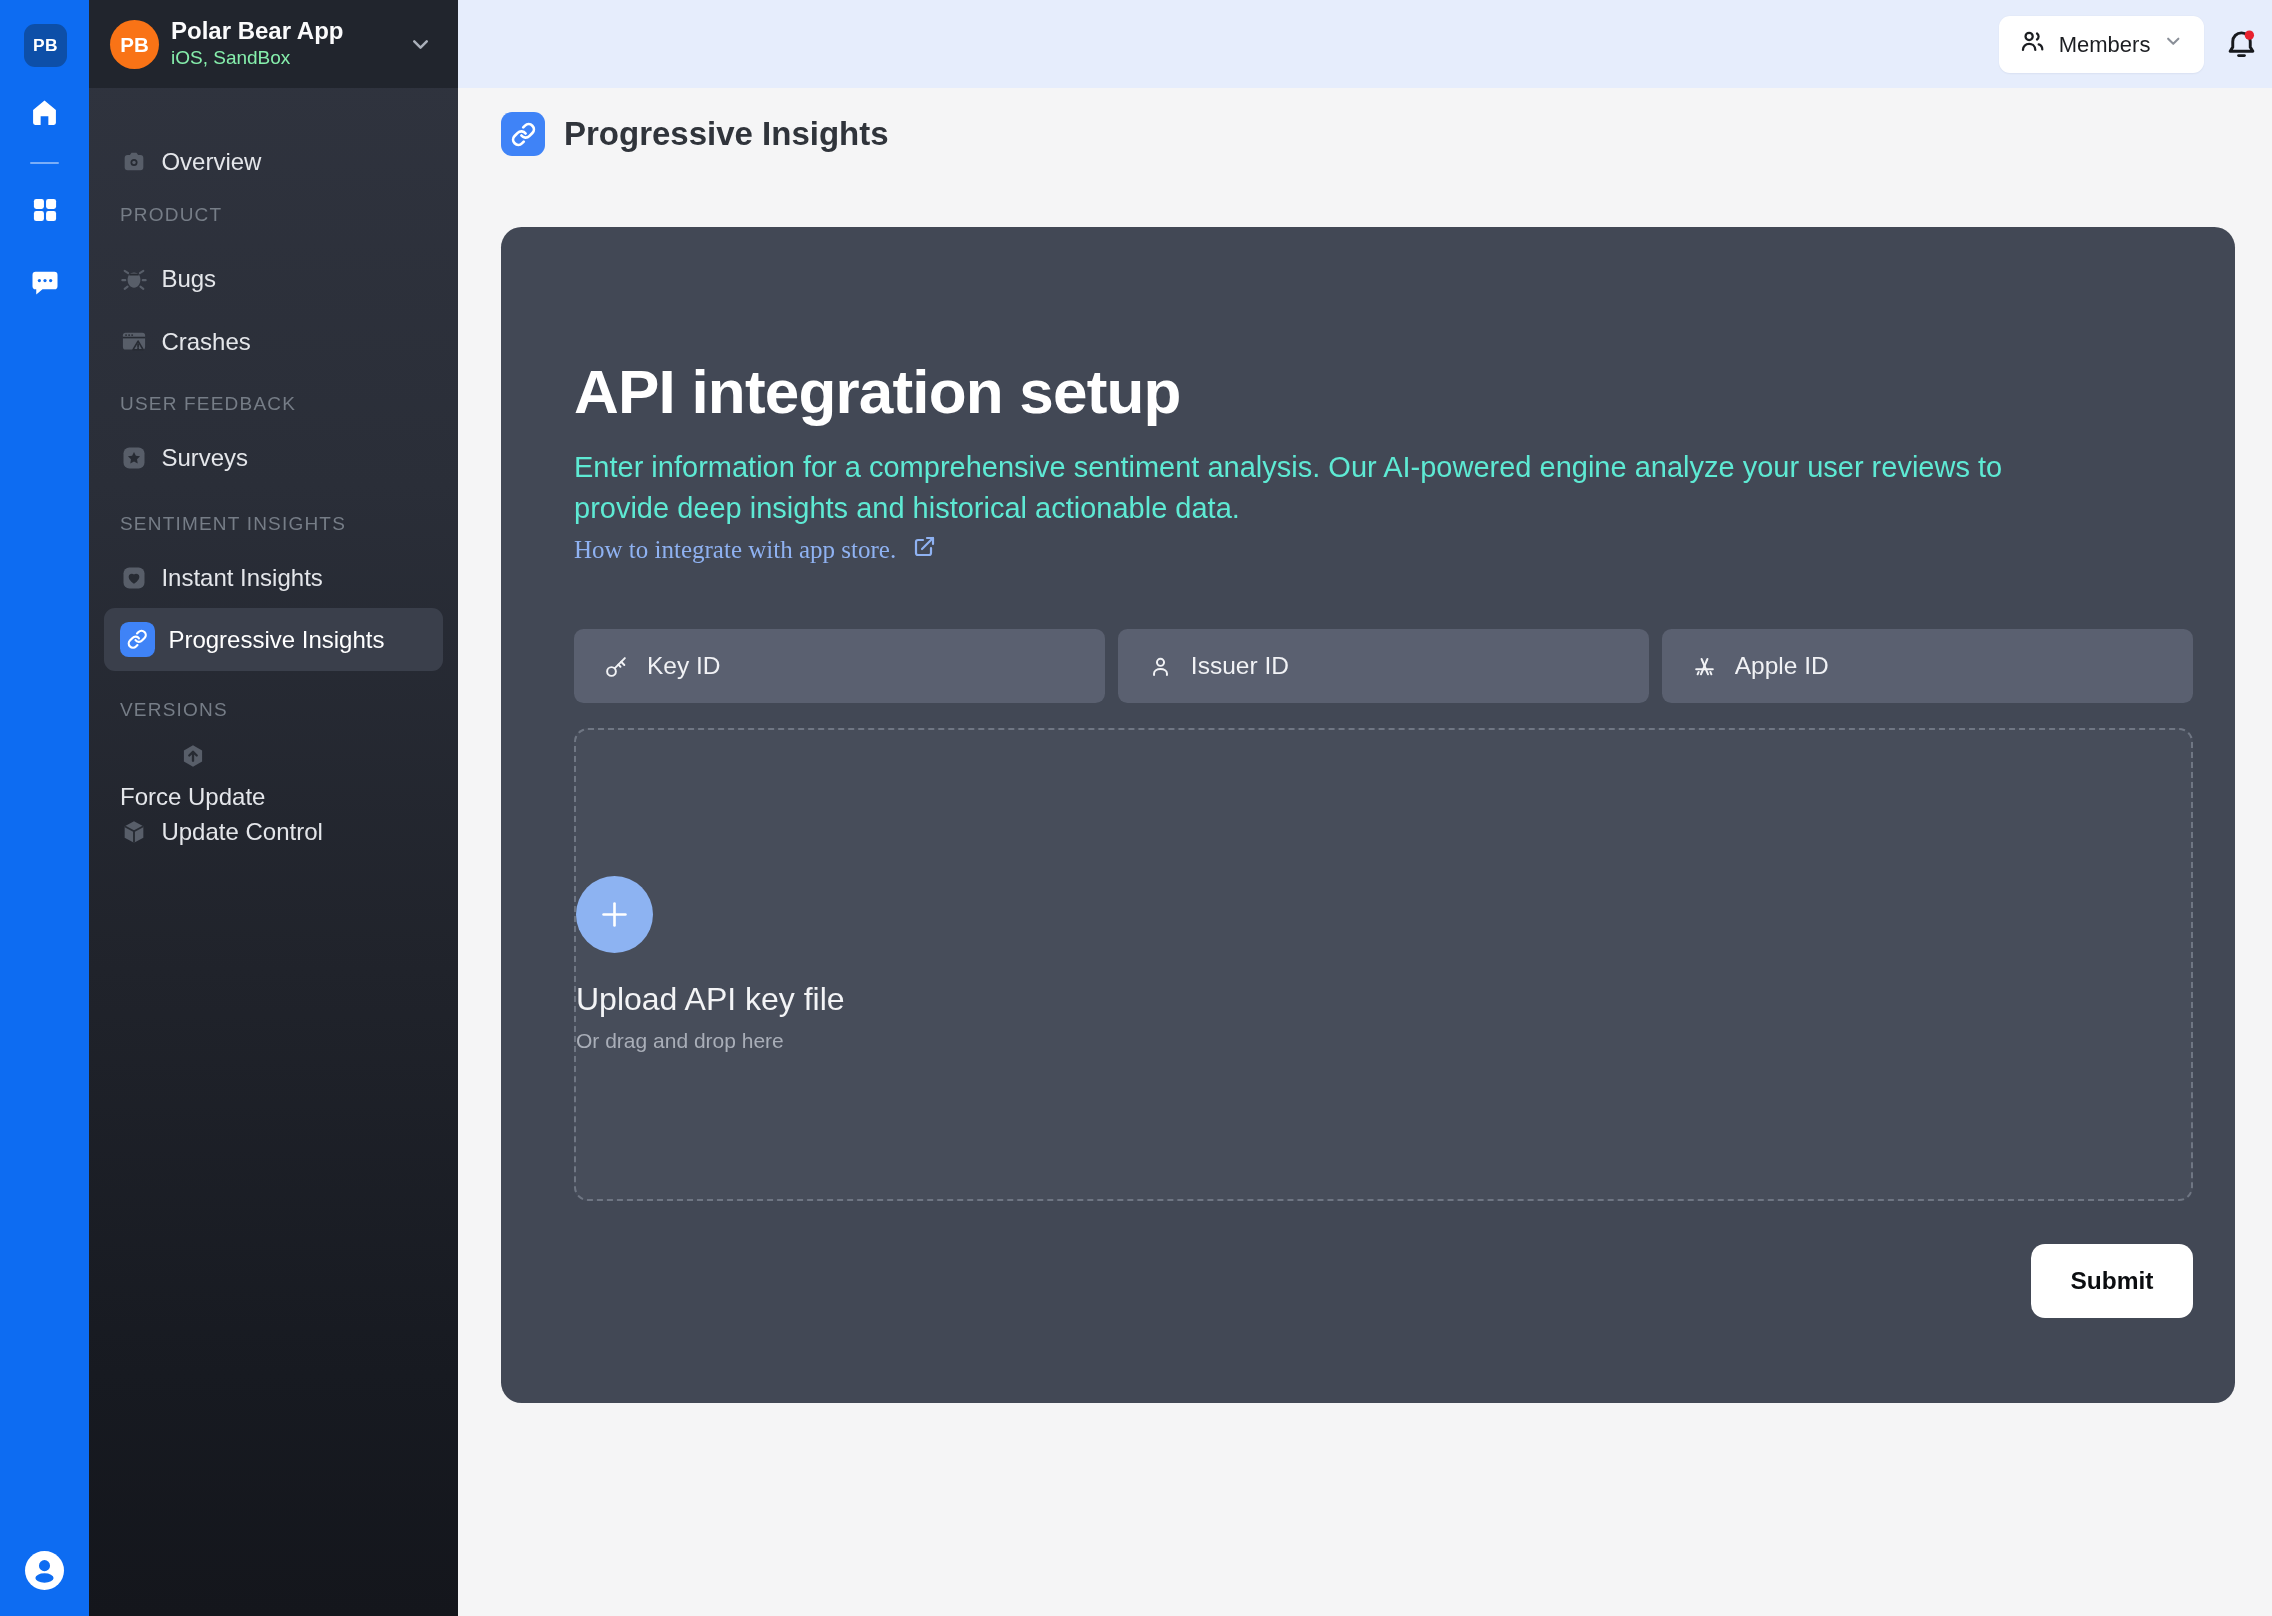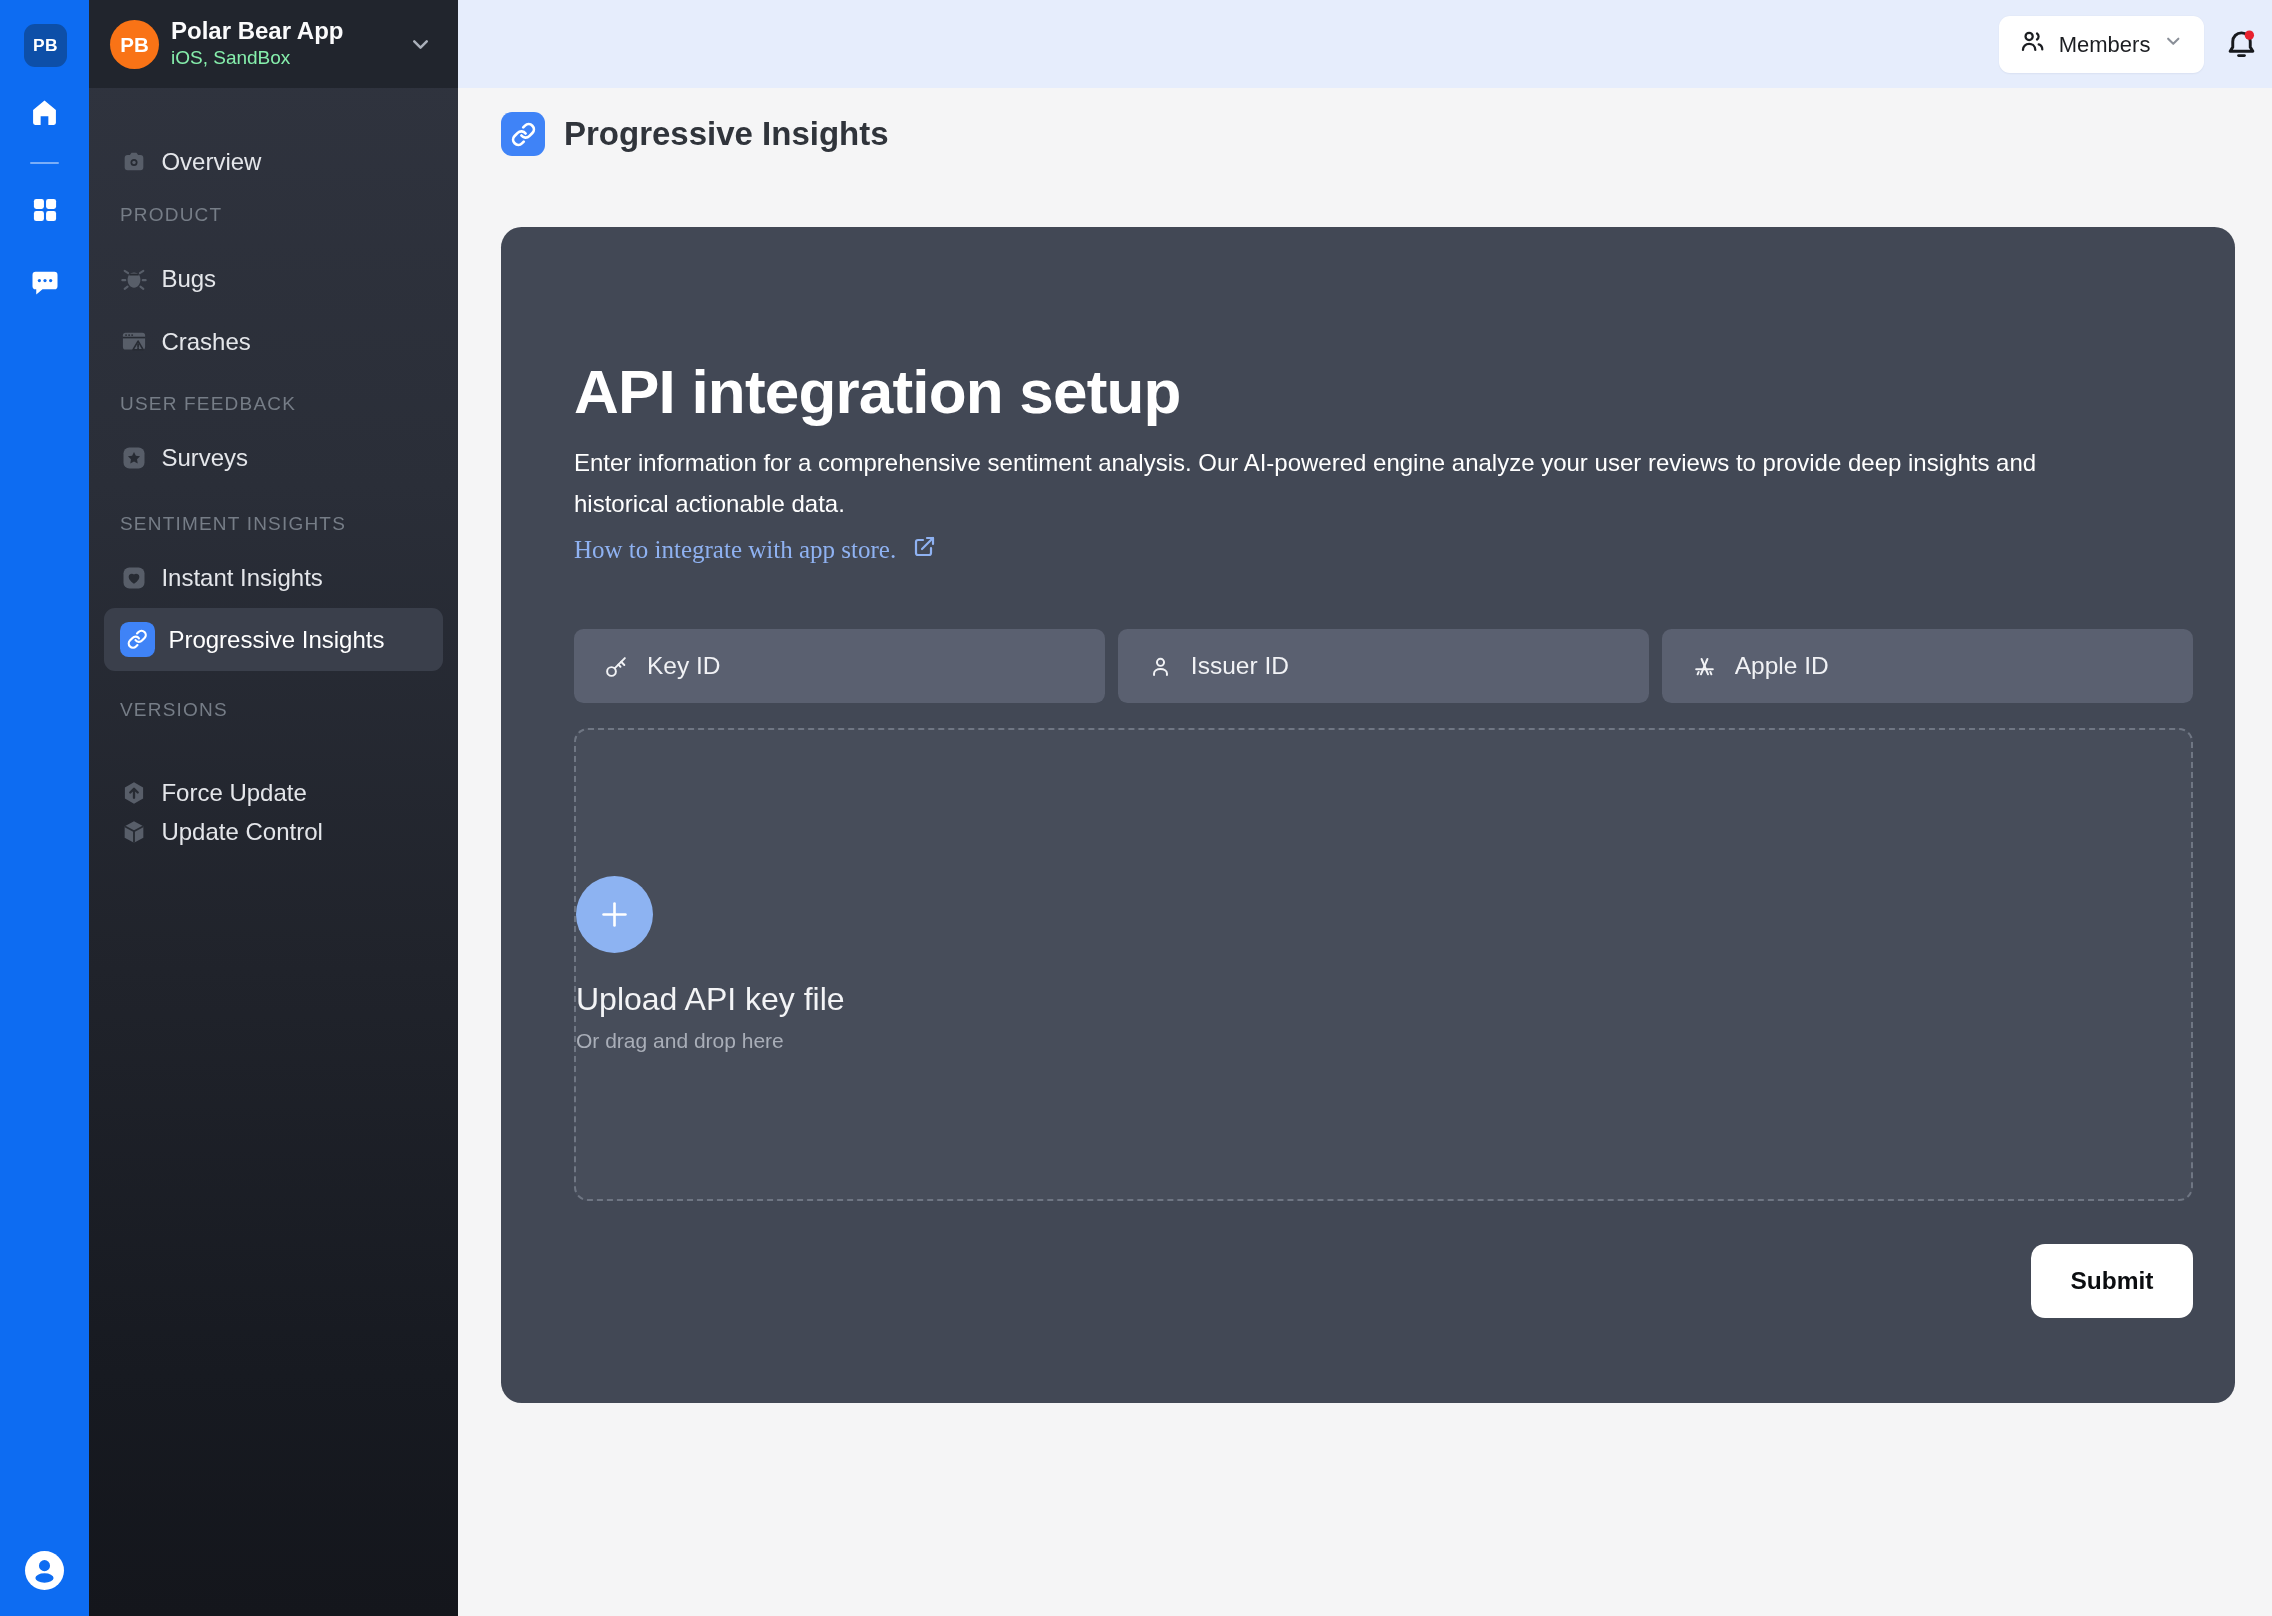--- a/index.html
+++ b/index.html
@@ -43,21 +43,21 @@
     display:flex;align-items:center;gap:12.6px;padding:0 20.5px;font-size:22px;color:#1c1e22;cursor:pointer;
     box-shadow:0 0.8px 1.6px rgba(20,30,60,.06);}
   .bell{position:absolute;right:12.6px;top:25px;width:38px;height:38px;display:flex;align-items:center;justify-content:center;cursor:pointer;}
   .page-header{position:absolute;left:43px;top:112px;display:flex;align-items:center;gap:19px;}
   .page-header .blue-badge{width:44px;height:44px;border-radius:11px;background:#3f83f7;
     display:flex;align-items:center;justify-content:center;}
   .page-title{font-size:33px;font-weight:600;color:#30343b;}
   
   .card{position:absolute;left:43px;top:227px;width:1734px;height:1176px;border-radius:20.5px;background:#424855;}
   .card-title{position:absolute;left:73px;top:87px;font-size:62px;font-weight:700;color:#ffffff;letter-spacing:-0.8px;}
-  .card-desc{position:absolute;left:73px;top:191px;width:1523px;font-size:24px;line-height:41px;color:#ffffff;}
+  .card-desc{position:absolute;left:73px;top:191px;width:1523px;font-size:29px;line-height:41px;color:#5eead4;}
   .card-link{position:absolute;left:73px;top:308px;display:flex;align-items:center;gap:16px;cursor:pointer;font-family:Liberation Serif, serif;}
   .card-link span{font-size:25px;color:#8fb2f2;}
   .fields{position:absolute;left:73px;right:42px;top:402px;height:74px;display:flex;gap:12.6px;}
   .field{flex:1;position:relative;height:74px;}
   .field input{width:100%;height:74px;border:none;outline:none;background:#5a6070;border-radius:9.5px;
     color:#f1f2f5;font-size:24.5px;padding:0 24px 0 73px;font-family:"Liberation Sans","DejaVu Sans",sans-serif;}
   .field input::placeholder{color:#f1f2f5;opacity:1;}
   .field .f-ico{position:absolute;left:30px;top:24.5px;pointer-events:none;}
   .dropzone{position:absolute;left:73px;right:42px;top:501px;height:473px;border-radius:14px;
     background:#474d5a;border:2.4px dashed #6f7683;
@@ -191,21 +191,21 @@
         <svg width="20.5" height="20.5" viewBox="0 0 24 24" fill="none" stroke="#ffffff" stroke-width="2.6" stroke-linecap="round" stroke-linejoin="round">
             <path d="M10 13a5 5 0 0 0 7.54.54l3-3a5 5 0 0 0-7.07-7.07l-1.72 1.71"></path>
             <path d="M14 11a5 5 0 0 0-7.54-.54l-3 3a5 5 0 0 0 7.07 7.07l1.71-1.71"></path>
           </svg>
       </span>
       <span class="nav-label">Progressive Insights</span>
     </div>
 
     <div class="nav-section" style="top:699px;">VERSIONS</div>
 
-    <div class="nav-item" style="top:767px;">
+    <div class="nav-item" style="top:742px;flex-direction:column;">
       <span class="nav-ico">
         <svg width="28" height="28" viewBox="0 0 24 24">
             <path d="M12 2.8l7.8 4.5v9.4L12 21.2l-7.8-4.5V7.3z" fill="#585e69"></path>
             <path d="M12 16v-7M8.8 11.6L12 8.4l3.2 3.2" stroke="#272b33" stroke-width="2" fill="none" stroke-linecap="round" stroke-linejoin="round"></path>
           </svg>
       </span>
       <span class="nav-label">Force Update</span>
     </div>
 
     <div class="nav-item" style="top:806px;">

